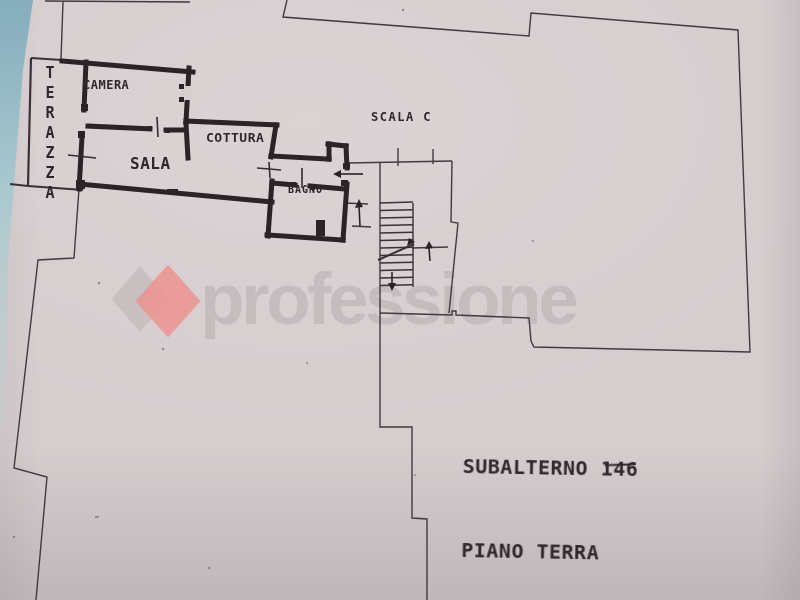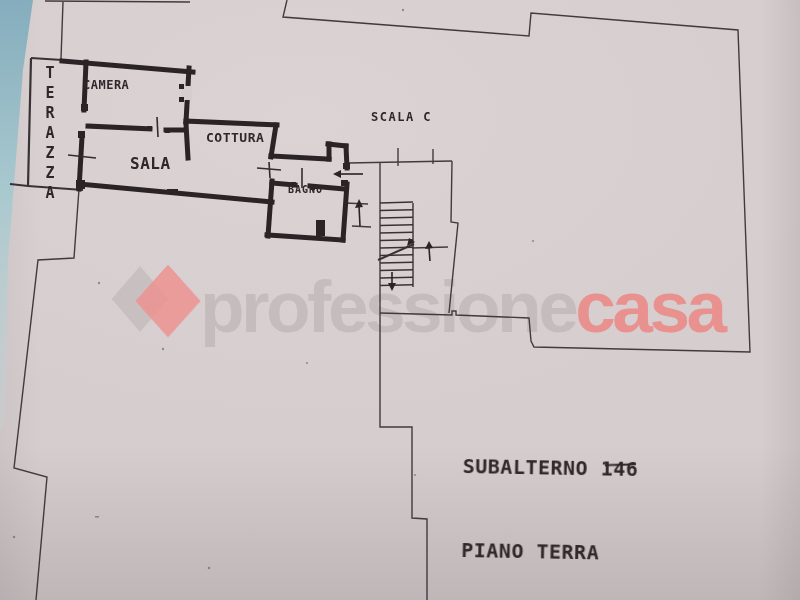--- a/index.html
+++ b/index.html
@@ -9,21 +9,21 @@
     background:
       radial-gradient(900px 520px at 38% 20%, rgba(255,250,248,0.12), rgba(255,250,248,0) 62%),
       linear-gradient(180deg, rgba(0,0,0,0) 74%, rgba(72,63,66,0.16) 100%),
       linear-gradient(90deg, rgba(60,52,55,0.06), rgba(0,0,0,0) 5%, rgba(0,0,0,0) 95%, rgba(72,63,66,0.10)),
       #d6cdcf;
   }
   .abs{position:absolute;}
   svg{display:block;}
   
   #watermark-text{
-    left:200px;top:253px;height:90px;display:flex;align-items:flex-end;
+    left:200px;top:253px;height:90px;display:flex;align-items:center;
     font-family:"Liberation Sans","DejaVu Sans",sans-serif;
     font-weight:bold;font-size:73px;letter-spacing:-3.5px;line-height:1;
     filter:blur(0.6px);opacity:.9;white-space:pre;
   }
   #watermark-text .wm-gray{color:#c4bbbd;}
   #watermark-text .wm-red{color:#ec8b88;}
   .diamond{position:absolute;}
   #diamond-gray{left:120px;top:279px;width:40px;height:40px;background:#bcb3b5;opacity:.55;
     transform:scale(1,1.17) rotate(45deg);}
   #diamond-red{left:145px;top:278px;width:46px;height:46px;background:#ef908e;opacity:.8;
@@ -46,21 +46,21 @@
     transform:rotate(-3deg);}
   #info-block .info-line{position:relative;}
 </style>
 </head>
 <body>
 
 <div id="stage">
 
   <div class="diamond abs" id="diamond-gray"></div>
   <div class="diamond abs" id="diamond-red"></div>
-  <div class="abs" id="watermark-text"><span class="wm-gray">professione</span><span class="wm-red">casa</span></div>
+  <div class="abs" id="watermark-text"><span class="wm-gray">professione</span></div>
 
   <svg class="abs" style="left:0;top:0" width="800" height="600" viewBox="0 0 800 600">
     <defs>
       <linearGradient id="blueEdge" x1="0" y1="0" x2="0" y2="1">
         <stop offset="0" stop-color="#85adbd"></stop>
         <stop offset="0.45" stop-color="#a9c9cf"></stop>
         <stop offset="1" stop-color="#c2d6d6" stop-opacity="0.25"></stop>
       </linearGradient>
     </defs>
 

